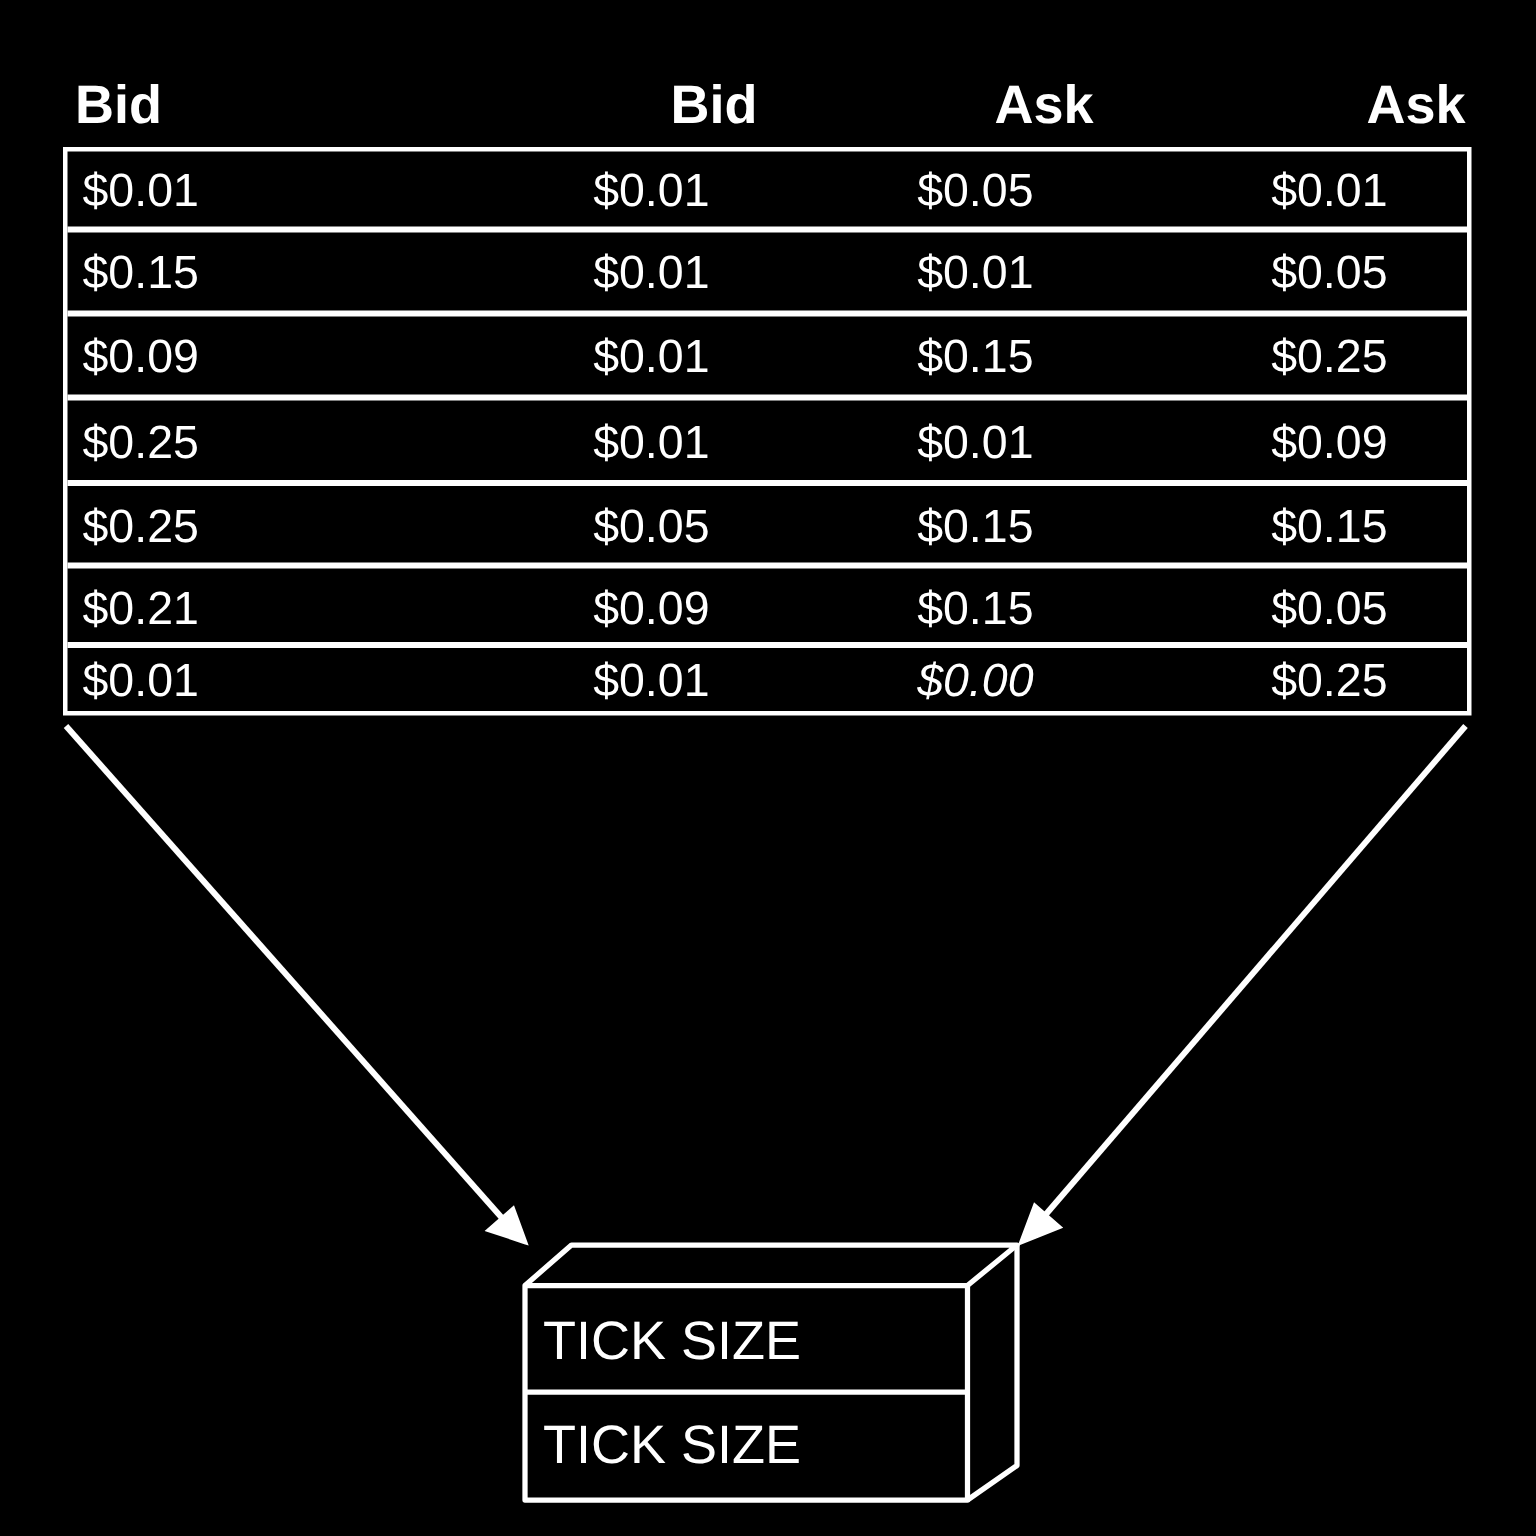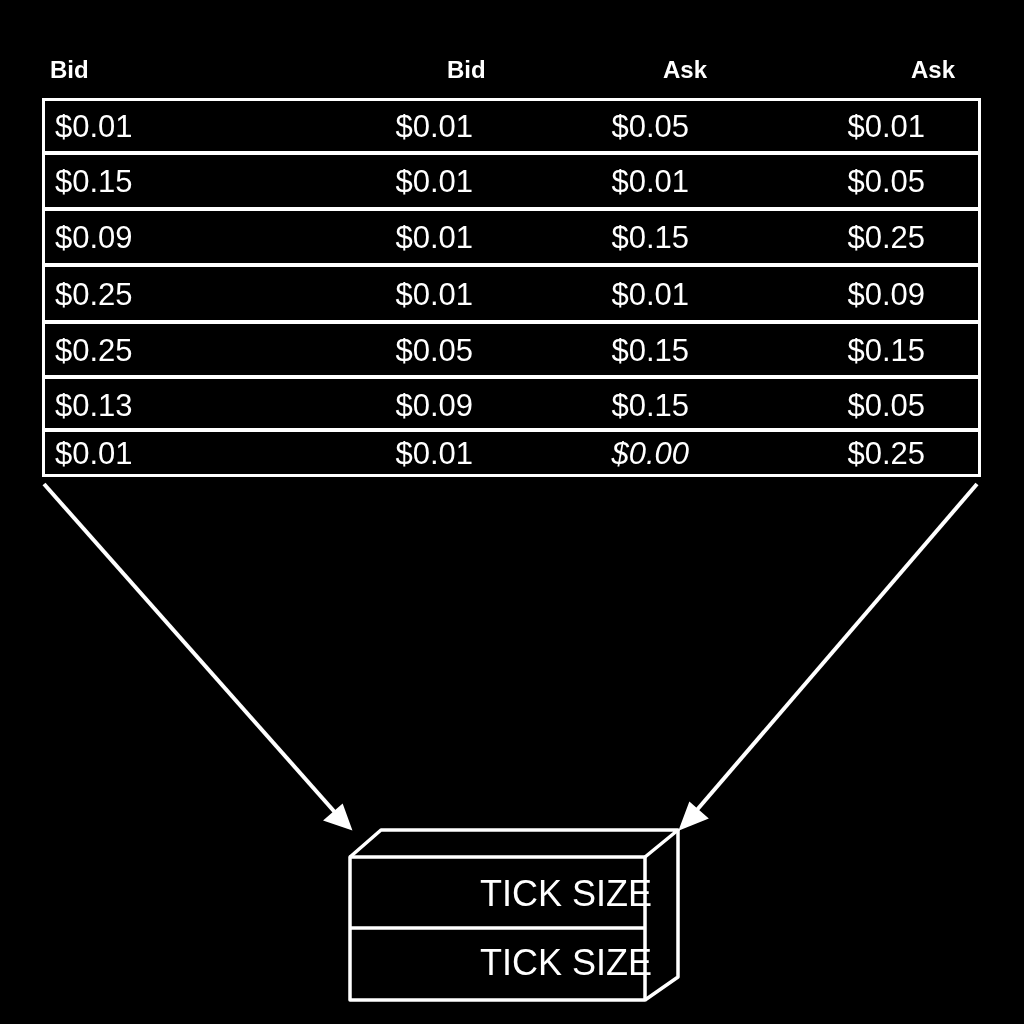--- a/index.html
+++ b/index.html
@@ -1,28 +1,28 @@
 <!DOCTYPE html>
 <html><head>
 <meta charset="utf-8">
 <style>
   html, body { margin: 0; padding: 0; background: #000; }
   body { width: 1024px; height: 1024px; position: relative; overflow: hidden; font-family: "Liberation Sans", sans-serif; color: #fff; }
   .headers { position: absolute; top: 48px; left: 0; width: 1024px; height: 48px; }
-  .hdr { position: absolute; font-weight: bold; font-size: 24px; line-height: 44px; color: #fff; }
+  .hdr { position: absolute; font-weight: bold; font-size: 36px; line-height: 44px; color: #fff; }
   .table { position: absolute; left: 42px; top: 98px; width: 939px; height: 379px; border: 3px solid #fff; box-sizing: border-box; }
   .row { position: absolute; left: 0; width: 888px; height: 52px; }
   .row-sep { position: absolute; left: 0; width: 933px; height: 4px; background: #fff; }
   .cell { position: absolute; font-size: 31px; line-height: 52px; color: #fff; white-space: nowrap; }
   .c0 { left: 10px; }
   .c1 { right: 460px; }
   .c2 { right: 244px; }
   .c3 { right: 8px; }
   svg.overlay { position: absolute; left: 0; top: 0; }
-  .tick { position: absolute; font-size: 36px; color: #fff; text-align: right; width: 290px; }
+  .tick { position: absolute; font-size: 36px; color: #fff; text-align: left; width: 290px; }
 </style>
 </head>
 <body>
 
 <div class="headers">
   <span class="hdr" style="left:50px;">Bid</span>
   <span class="hdr" style="left:447px;">Bid</span>
   <span class="hdr" style="left:663px;">Ask</span>
   <span class="hdr" style="left:911px;">Ask</span>
 </div>
@@ -57,21 +57,21 @@
   </div>
   <div class="row-sep" style="top:219px;"></div>
   <div class="row" style="top:224px;">
     <span class="cell c0">$0.25</span>
     <span class="cell c1">$0.05</span>
     <span class="cell c2">$0.15</span>
     <span class="cell c3">$0.15</span>
   </div>
   <div class="row-sep" style="top:274px;"></div>
   <div class="row" style="top:279px;">
-    <span class="cell c0">$0.13</span>
+    <span class="cell c0">$0.21</span>
     <span class="cell c1">$0.09</span>
     <span class="cell c2">$0.15</span>
     <span class="cell c3">$0.05</span>
   </div>
   <div class="row-sep" style="top:327px;"></div>
   <div class="row" style="top:328px; height:46px;">
     <span class="cell c0" style="line-height:50px;">$0.01</span>
     <span class="cell c1" style="line-height:50px;">$0.01</span>
     <span class="cell c2" style="line-height:50px;font-style:italic;">$0.00</span>
     <span class="cell c3" style="line-height:50px;">$0.25</span>

